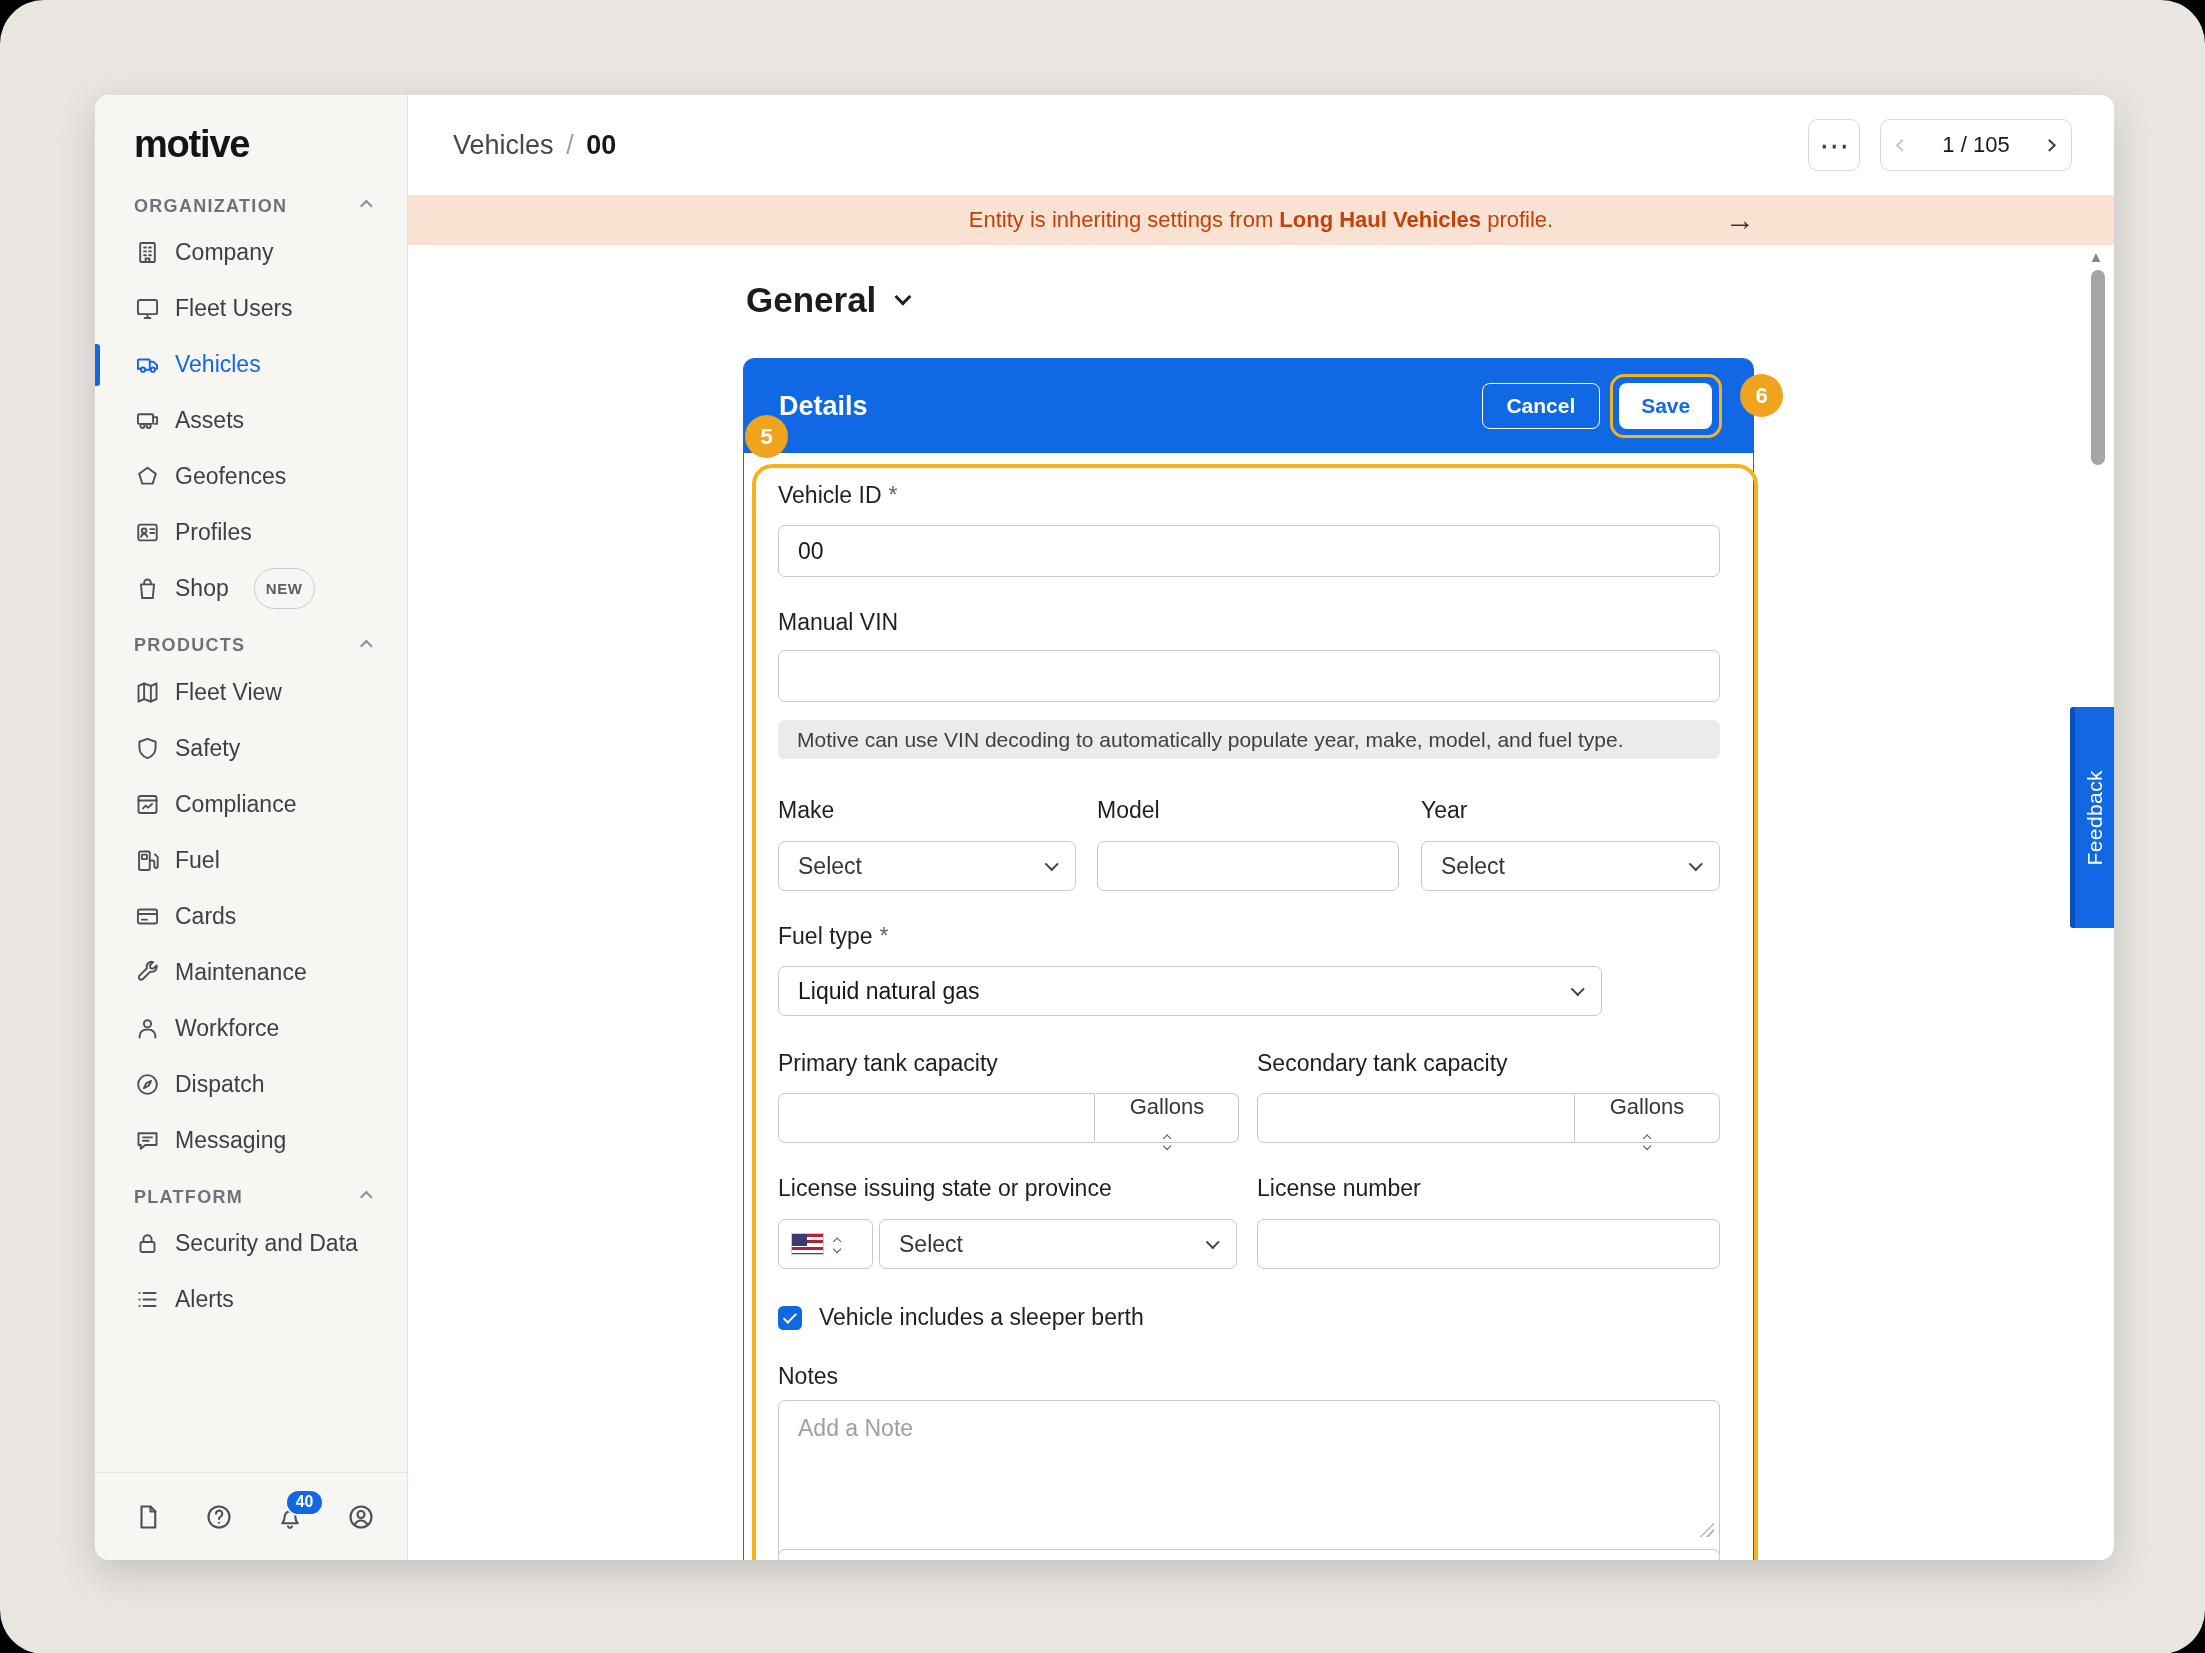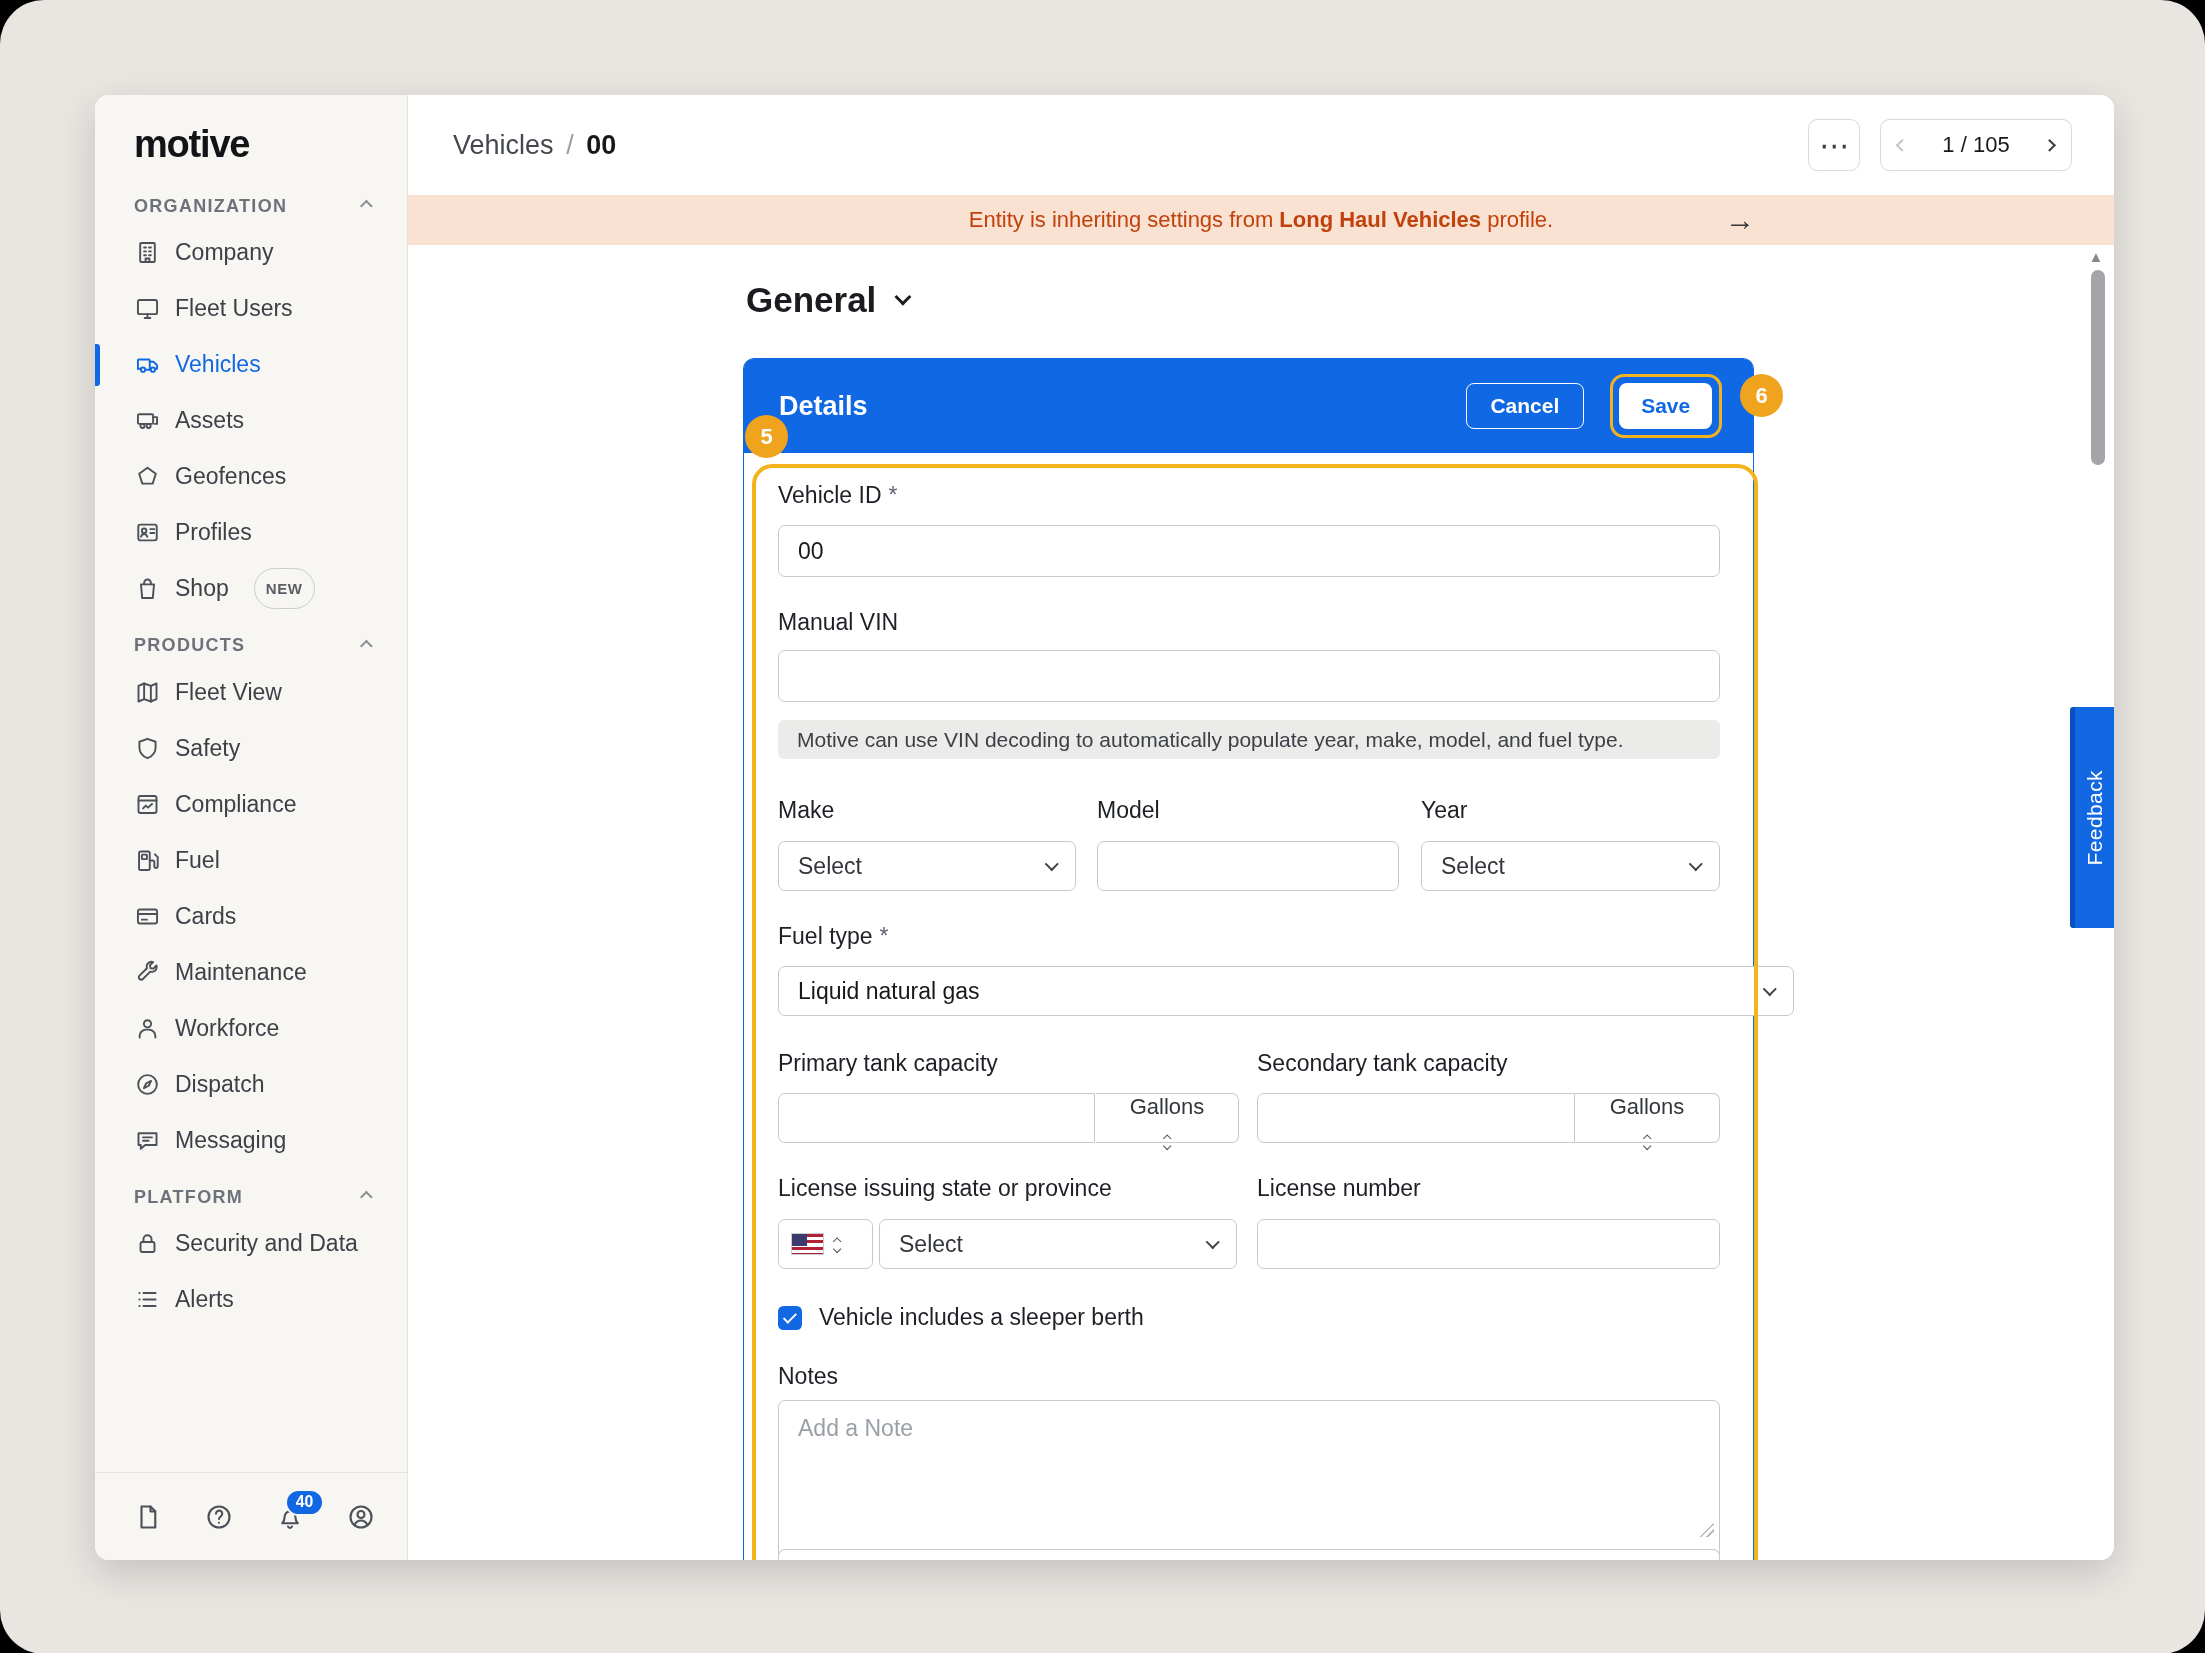--- a/index.html
+++ b/index.html
@@ -72,21 +72,21 @@
 
   
   .card { position:absolute; left:335px; top:113px; width:1011px; height:1260px;
           border:1.6px solid #1268e3; border-radius:11px; background:#fff; z-index:1; }
   .card-head { height:94px; background:#1168e4; border-radius:8.7px 8.7px 0 0;
                display:flex; align-items:center; padding:0 31.5px 0 35px; }
   .card-title { color:#fff; font-size:27px; font-weight:700; }
   .btn-cancel { margin-left:auto; height:46px; padding:0 23.6px; border:1.6px solid #fff; border-radius:7.9px;
                 background:transparent; color:#fff; font-size:21px; font-weight:600; cursor:pointer;
                 font-family:"Liberation Sans", sans-serif; }
-  .save-ring { margin-left:26px; padding:6.3px; border:3.9px solid #f2b31d; border-radius:14px; }
+  .save-ring { margin-left:10px; padding:6.3px; border:3.9px solid #f2b31d; border-radius:14px; }
   .btn-save { height:46px; padding:0 22px; background:#fff; color:#1268e3; border:none; border-radius:7.9px;
               font-size:21px; font-weight:700; cursor:pointer; font-family:"Liberation Sans", sans-serif; }
 
   .form-ring { position:absolute; left:344px; top:219px; width:1006px; height:1386px;
                border:4.7px solid #f2b31d; border-radius:20.5px; pointer-events:none; z-index:20; }
   .ann-badge { position:absolute; width:43px; height:43px; border-radius:50%; background:#f0a31d; color:#fff;
                font-size:22px; font-weight:700; display:flex; align-items:center; justify-content:center; z-index:30; }
 
   .layer { position:absolute; inset:0; z-index:10; }
   .abs { position:absolute; }
@@ -420,21 +420,21 @@
           <input class="tb abs" style="left: 689px; top: 596px; width: 302px; height: 50px;" value="">
           <div class="sel abs" style="left:1013px;top:596px;width:299px;height:50px">
             <span>Select</span>
               <span class="chev down"></span>
           </div>
 
           <div class="flabel abs" style="left:370px;top:677px">
             <span>Fuel type</span>
               <span class="req">*</span>
           </div>
-          <div class="sel abs" style="left:370px;top:721px;width:1016px;height:50px;color:#17181a">
+          <div class="sel abs" style="left:370px;top:721px;width:824px;height:50px;color:#17181a">
             <span>Liquid natural gas</span>
               <span class="chev down"></span>
           </div>
 
           <div class="flabel abs" style="left:370px;top:804px">
               <span>Primary tank capacity</span>
             </div>
           <div class="flabel abs" style="left:849px;top:804px">
               <span>Secondary tank capacity</span>
             </div>

